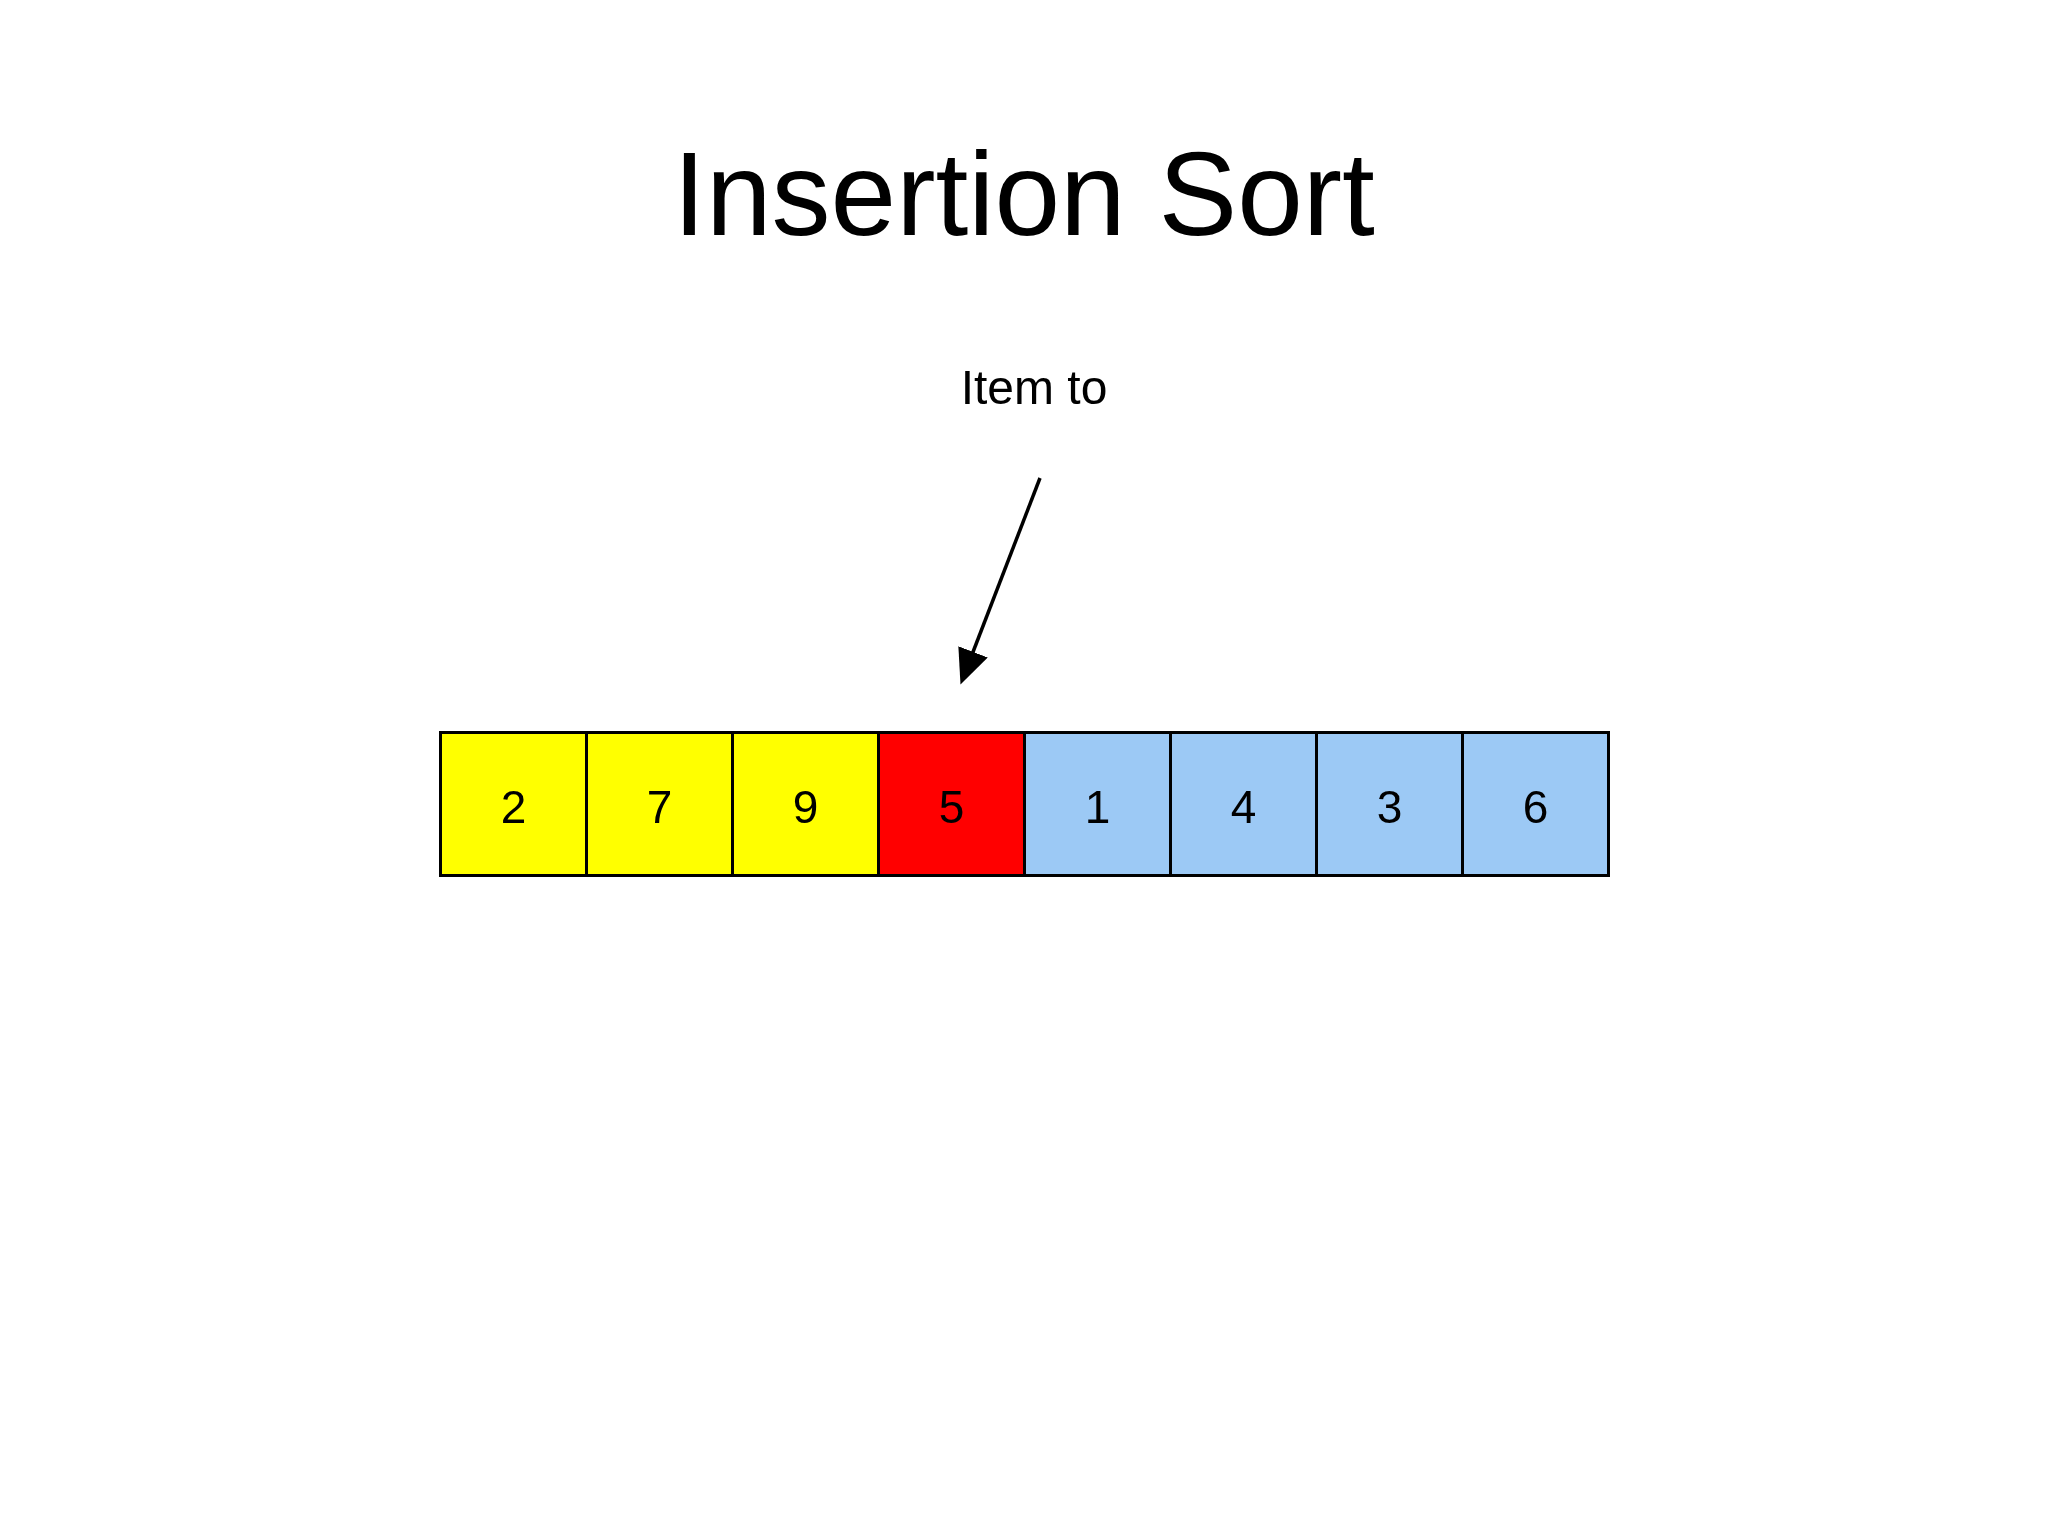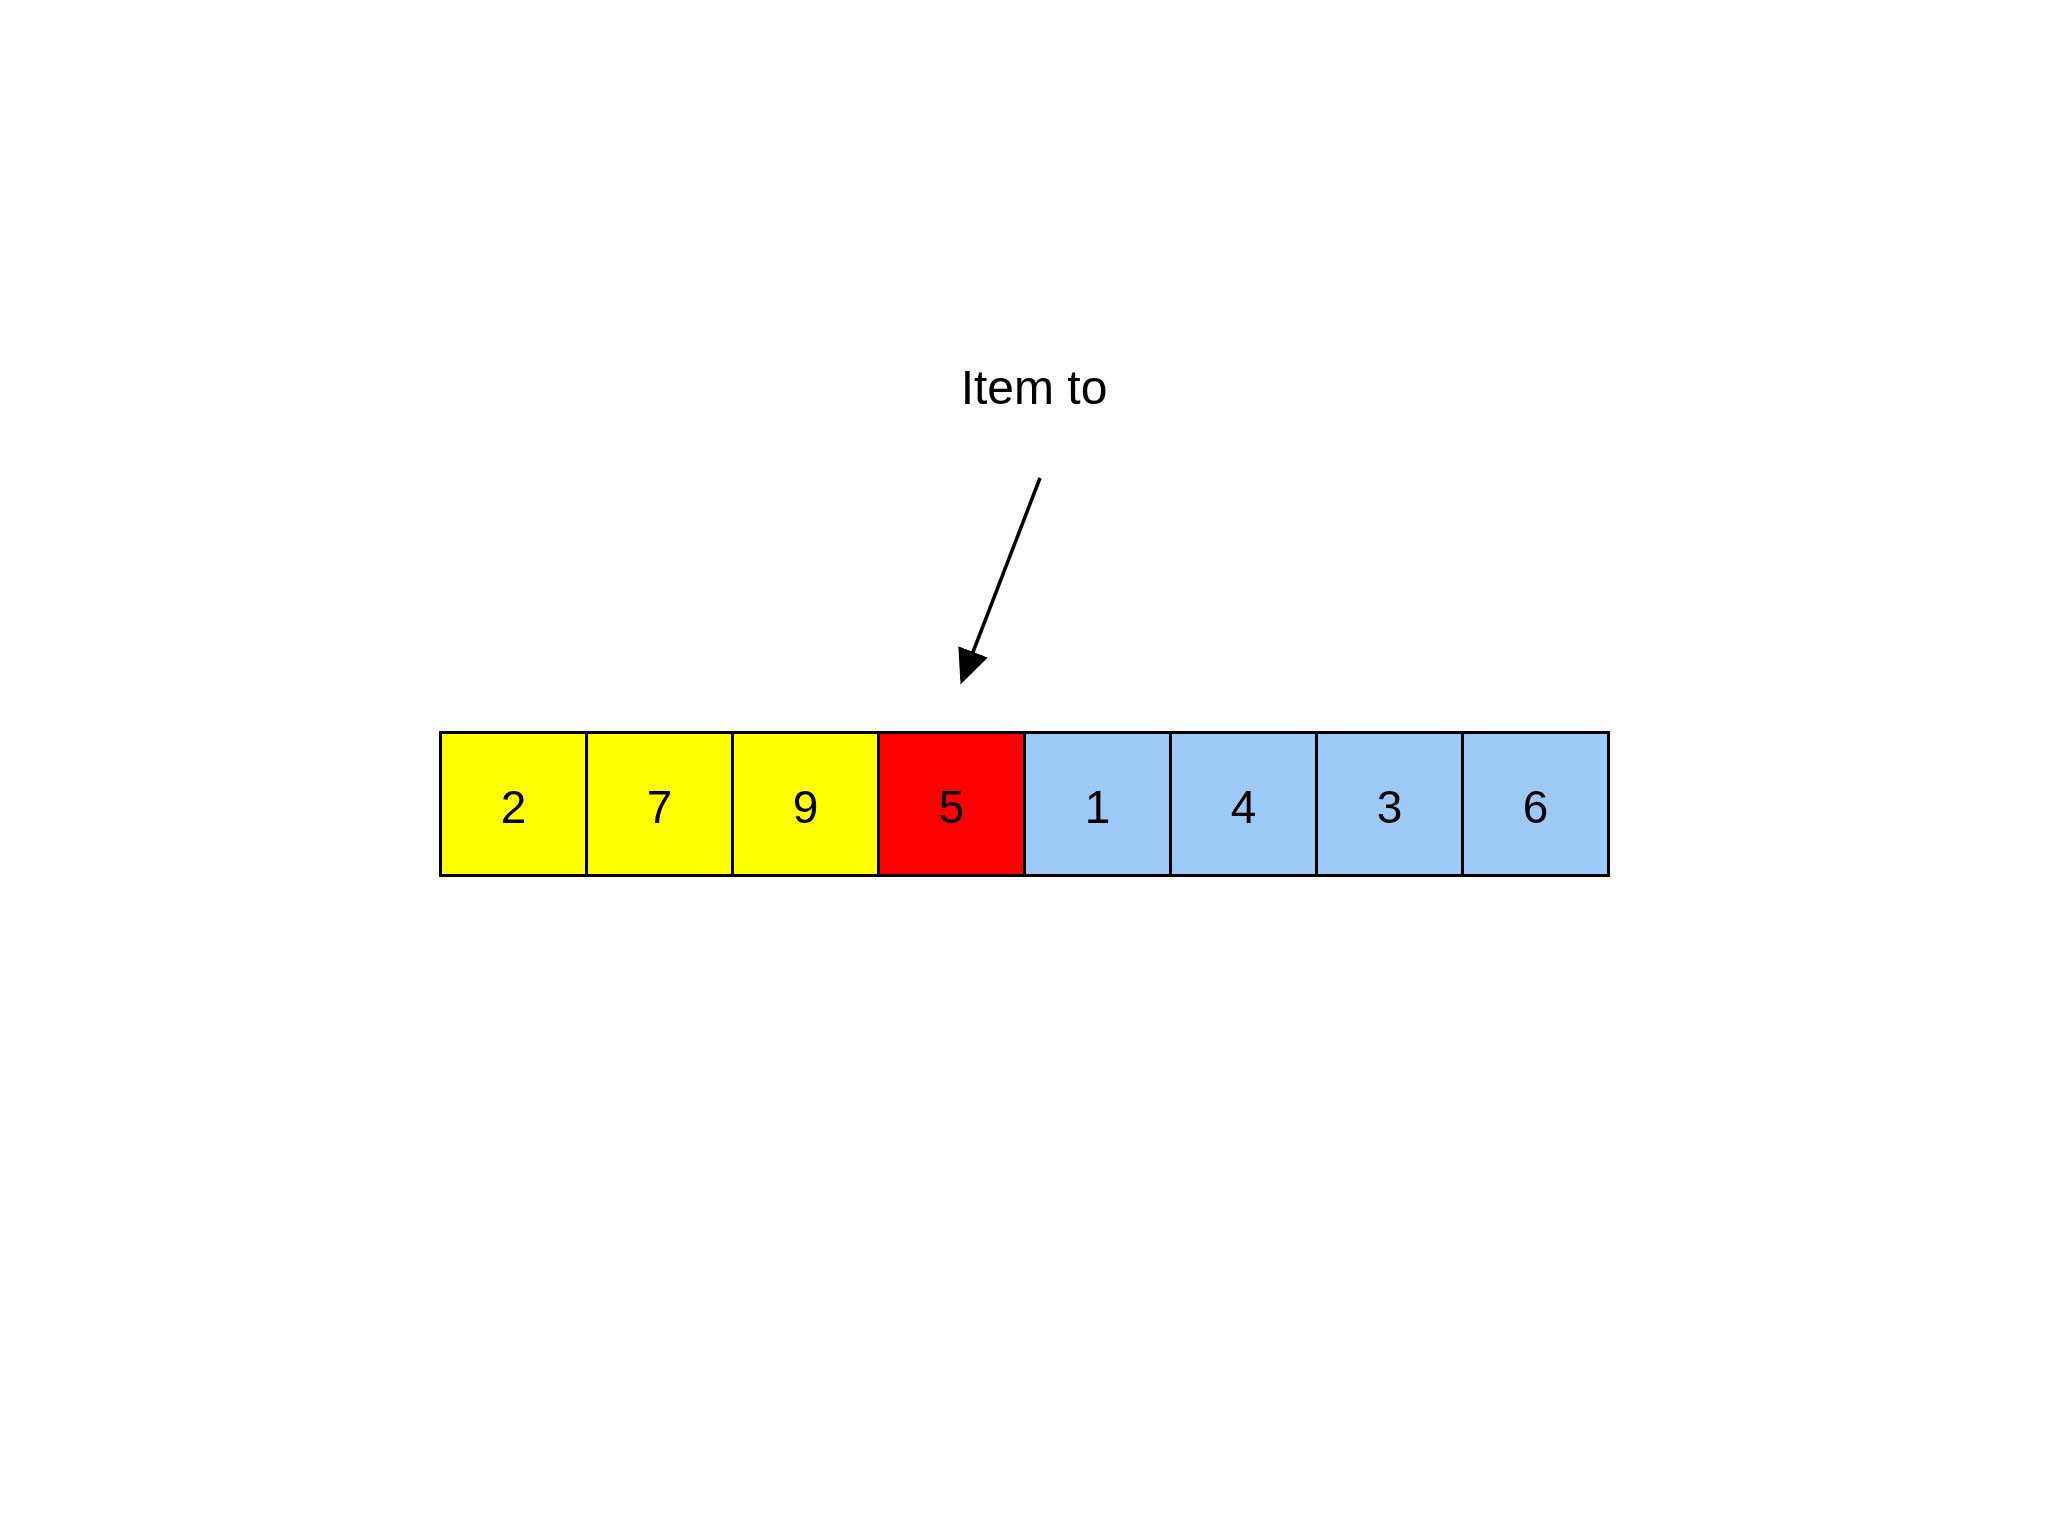--- a/index.html
+++ b/index.html
@@ -72,20 +72,21 @@
   }
   .array-cell:last-child {
     border-right: none;
   }
 </style>
 </head>
 <body>
 
 <div class="slide" style="background: rgb(255, 255, 255);">
 
+  <div class="slide-title">Insertion Sort</div>
 
   <div class="annotation">
     <div>Item to</div>
   </div>
 
   <svg class="arrow-layer" viewBox="0 0 2048 1536" xmlns="http://www.w3.org/2000/svg">
     <defs>
       <marker id="arrowhead" markerWidth="10" markerHeight="9" refX="8" refY="4.5" orient="auto" markerUnits="strokeWidth">
         <polygon class="arrow-head" points="0 0, 10 4.5, 0 9" fill="#000000"></polygon>
       </marker>

